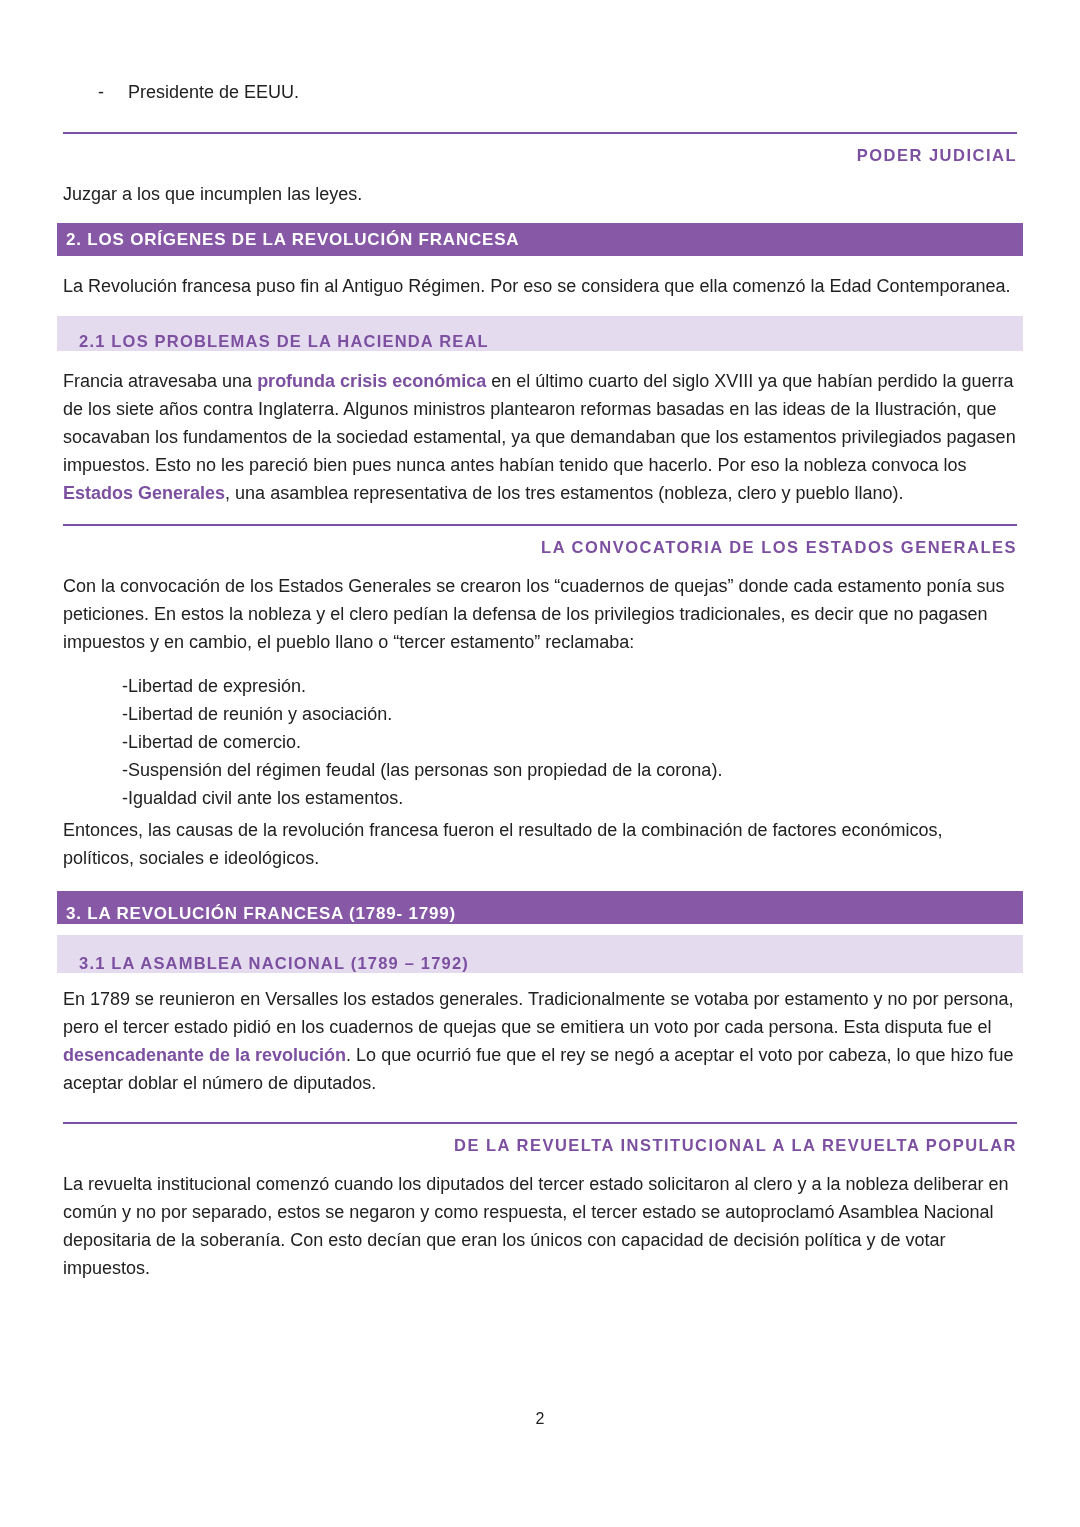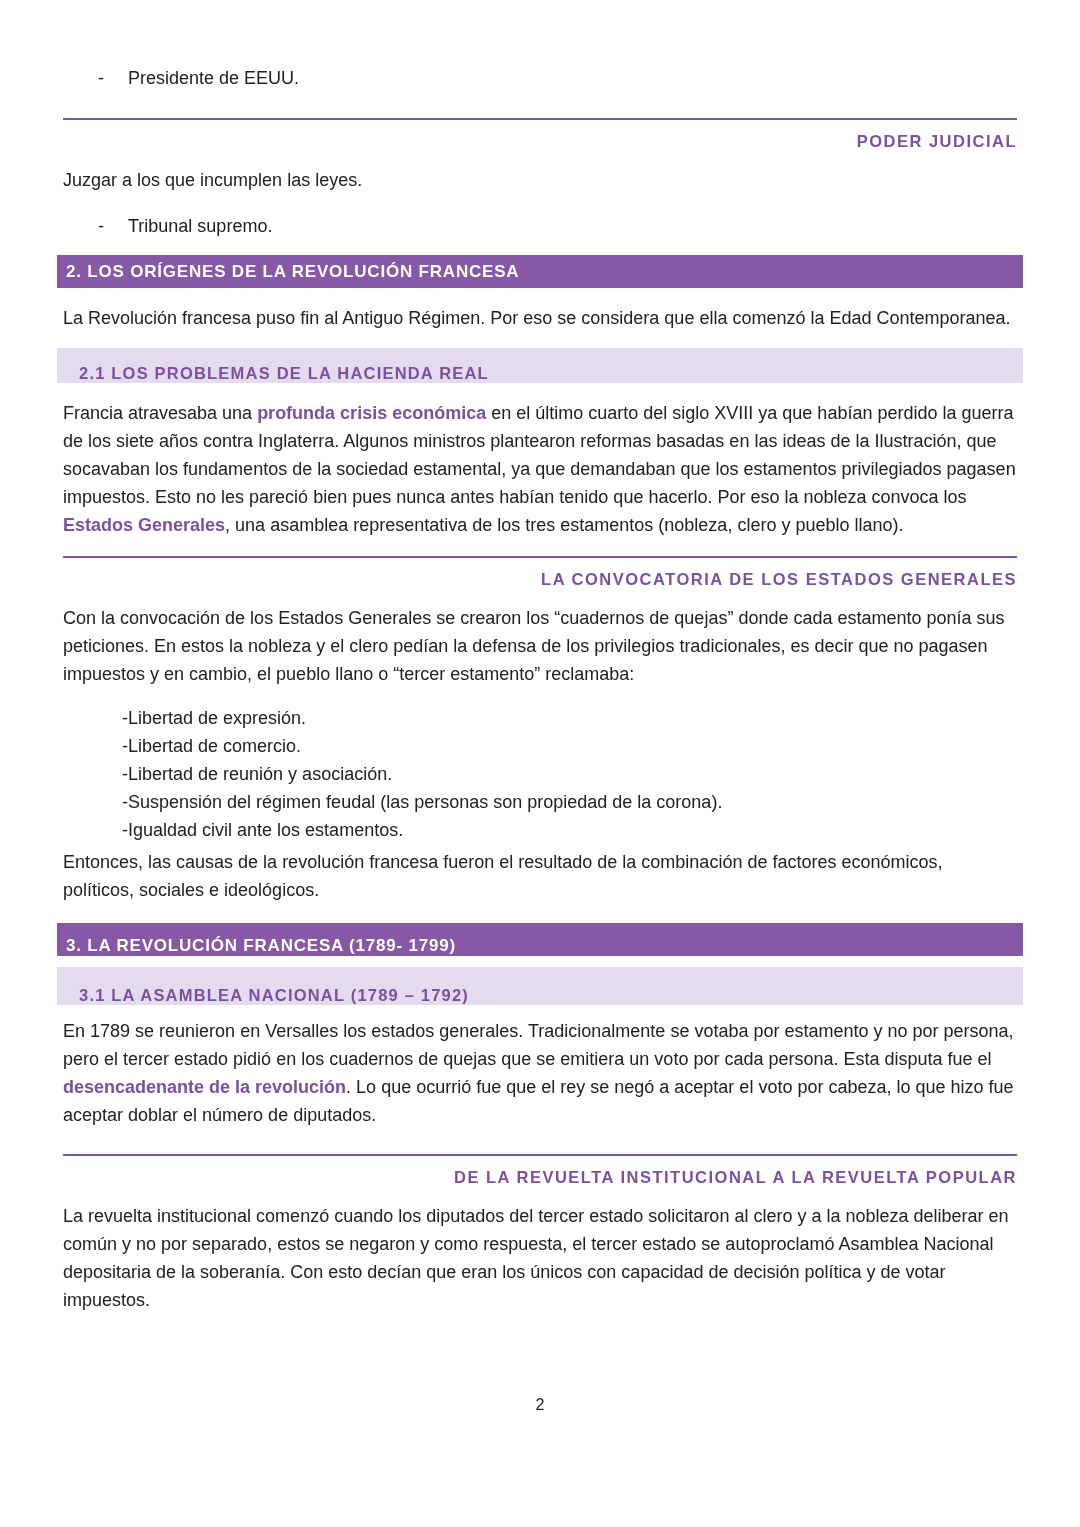--- a/index.html
+++ b/index.html
@@ -17,20 +17,21 @@
   body {
     font-family: "Liberation Sans", "DejaVu Sans", sans-serif;
     color: var(--body-text);
   }
   .page {
     position: relative;
     width: 1080px;
     height: 1411px;
     background: var(--page-bg);
     overflow: hidden;
+    margin-top: 14px;
   }
   .content {
     padding: 64px 63px 0 63px;
   }
   .body-text {
     font-size: 18px;
     line-height: 28px;
     color: var(--body-text);
   }
   .dash-list { list-style: none; }
@@ -131,25 +132,20 @@
         <span>Presidente de EEUU.</span>
       </li>
     </ul>
 
     <div class="rule rule-1"></div>
 
     <div class="sub-heading h-poder">PODER JUDICIAL</div>
 
     <p class="body-text p-juzgar">Juzgar a los que incumplen las leyes.</p>
 
-    <ul class="dash-list li-tribunal">
-      <li class="dash-item">
-        <span>Tribunal supremo.</span>
-      </li>
-    </ul>
 
     <div class="banner banner-2">
       <span>2. LOS ORÍGENES DE LA REVOLUCIÓN FRANCESA</span>
     </div>
 
     <p class="body-text p-intro2">La Revolución francesa puso fin al Antiguo Régimen. Por eso se considera que ella comenzó la Edad Contemporanea.</p>
 
     <div class="sub-banner subbanner-21">
       <span>2.1 LOS PROBLEMAS DE LA HACIENDA REAL</span>
     </div>
@@ -160,24 +156,24 @@
 
     <div class="sub-heading h-convocatoria">LA CONVOCATORIA DE LOS ESTADOS GENERALES</div>
 
     <p class="body-text p-convocatoria">Con la convocación de los Estados Generales se crearon los “cuadernos de quejas” donde cada estamento ponía sus peticiones. En estos la nobleza y el clero pedían la defensa de los privilegios tradicionales, es decir que no pagasen impuestos y en cambio, el pueblo llano o “tercer estamento” reclamaba:</p>
 
     <ul class="dash-list ul-reclamos">
       <li class="dash-item">
         <span>Libertad de expresión.</span>
       </li>
       <li class="dash-item">
+        <span>Libertad de reunión y asociación.</span>
+      </li>
+      <li class="dash-item">
         <span>Libertad de comercio.</span>
-      </li>
-      <li class="dash-item">
-        <span>Libertad de reunión y asociación.</span>
       </li>
       <li class="dash-item">
         <span>Suspensión del régimen feudal (las personas son propiedad de la corona).</span>
       </li>
       <li class="dash-item">
         <span>Igualdad civil ante los estamentos.</span>
       </li>
     </ul>
 
     <p class="body-text p-entonces">Entonces, las causas de la revolución francesa fueron el resultado de la combinación de factores económicos, políticos, sociales e ideológicos.</p>

